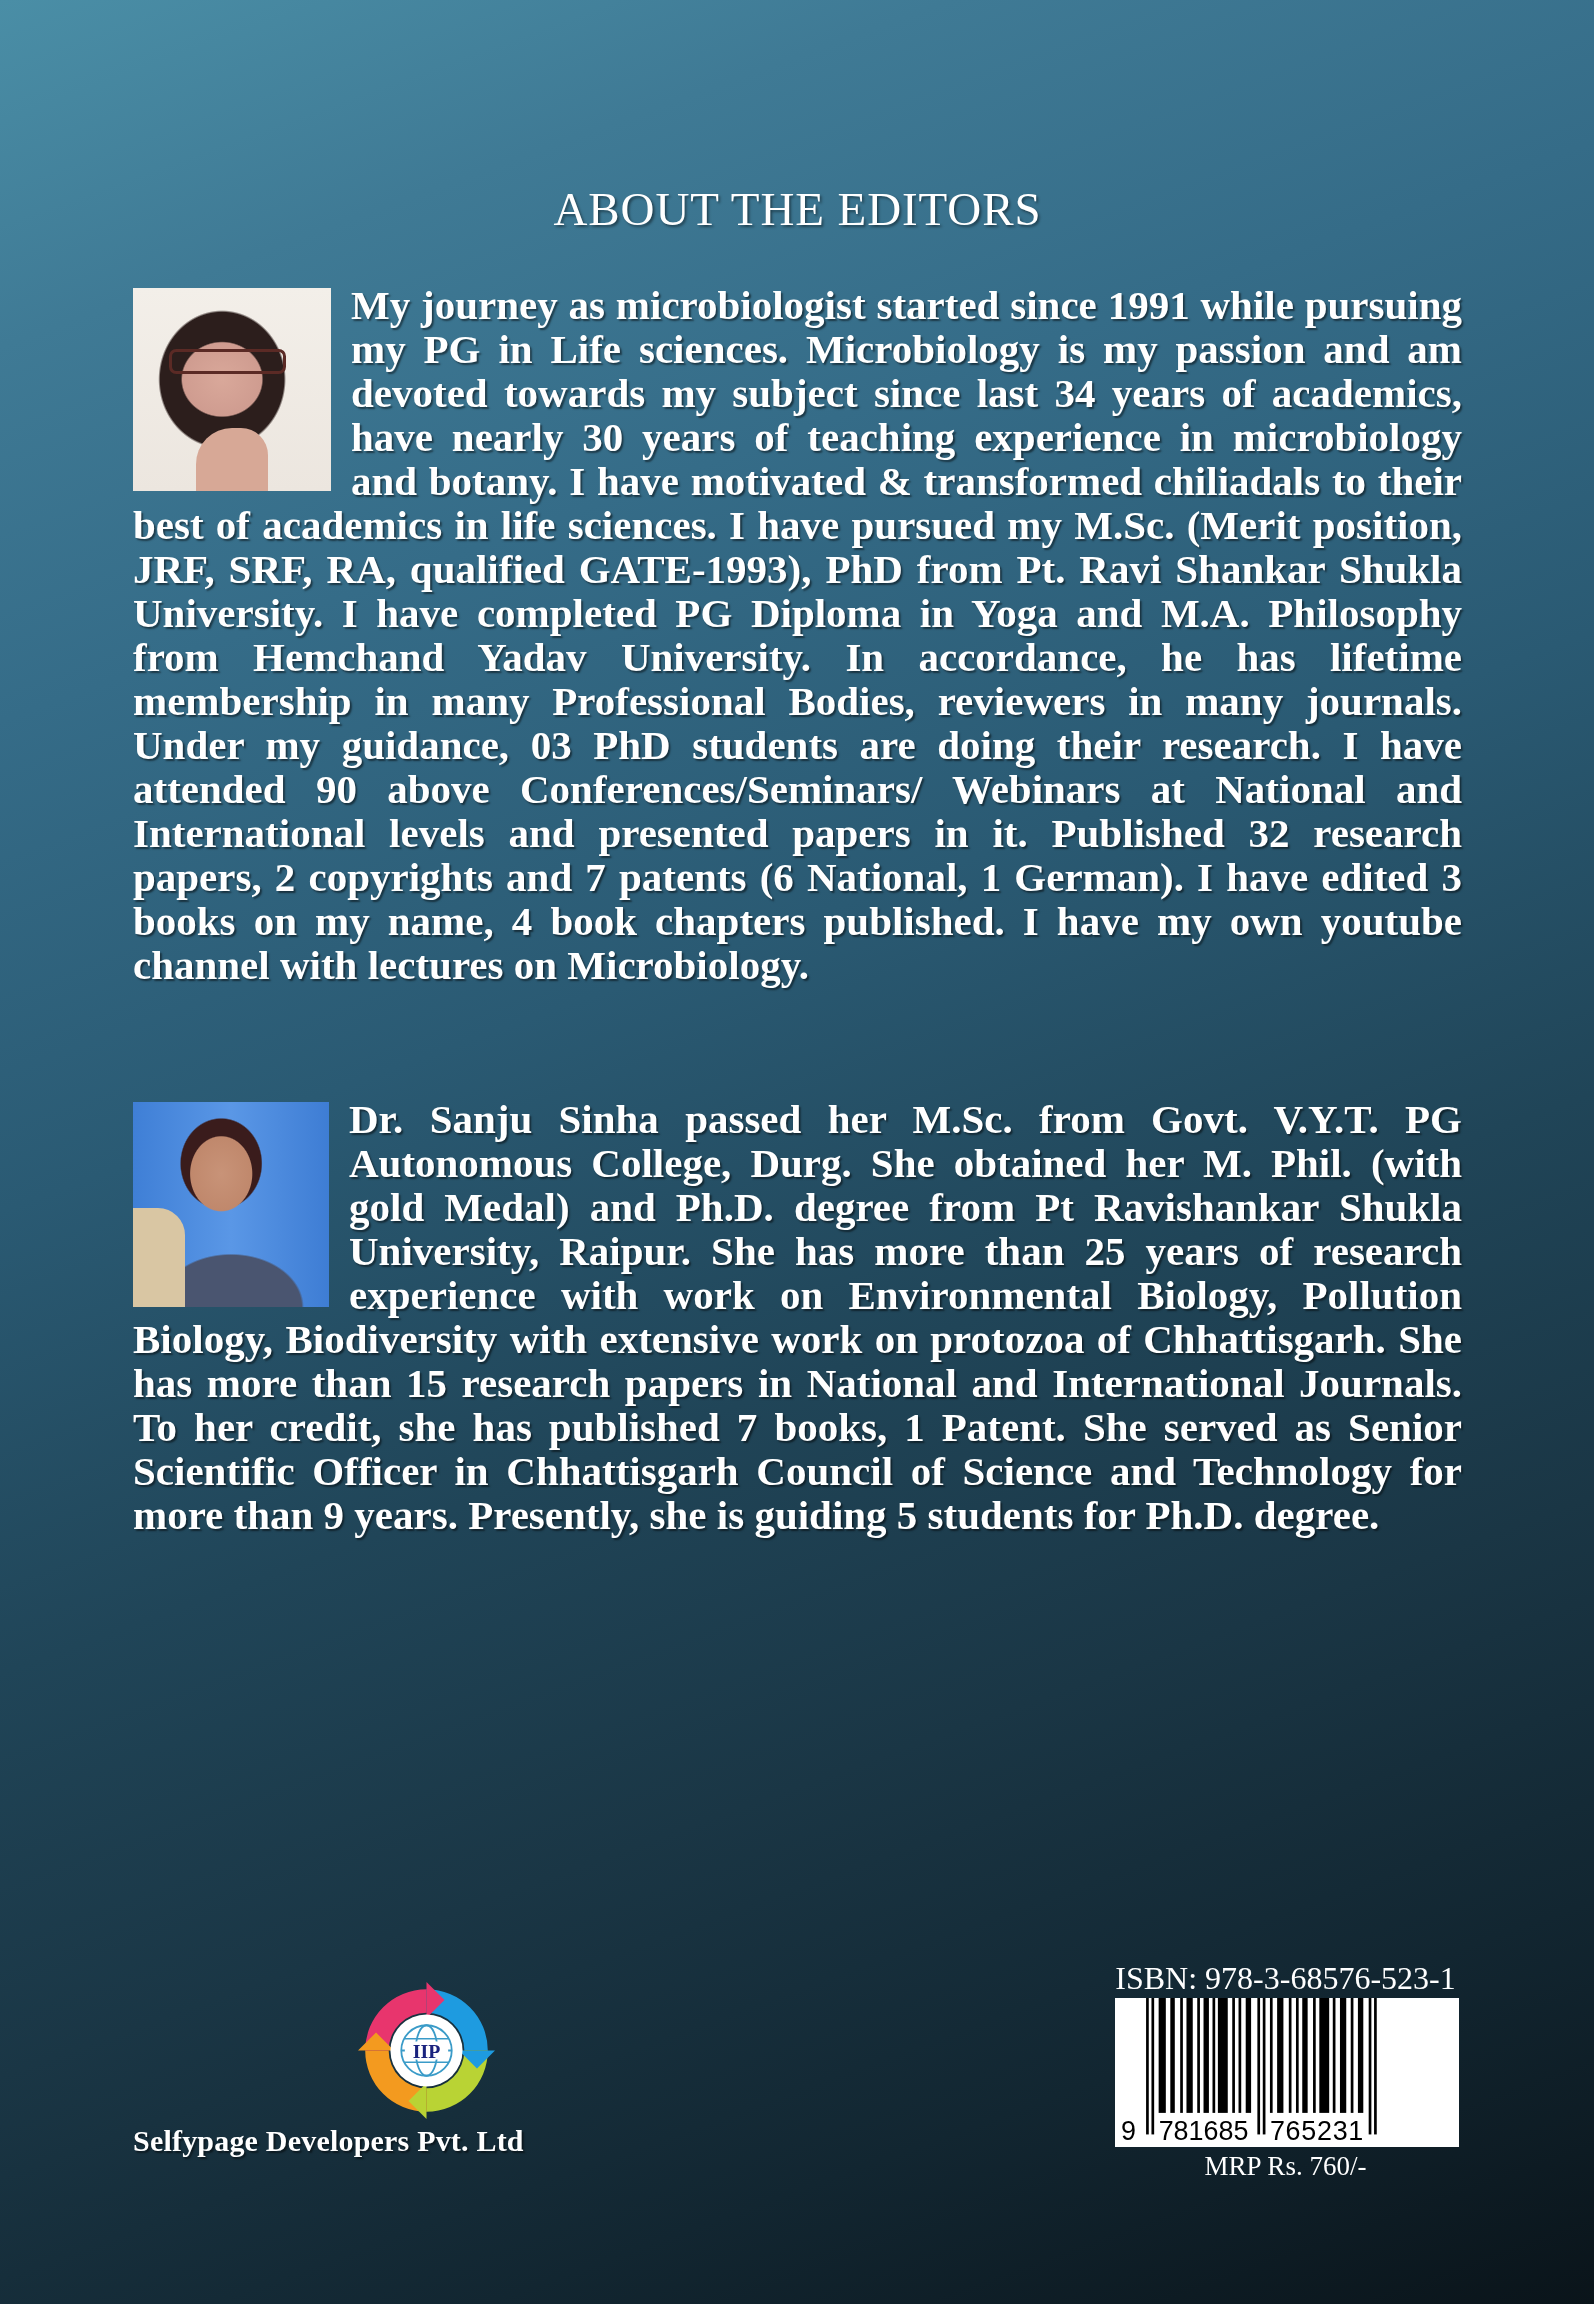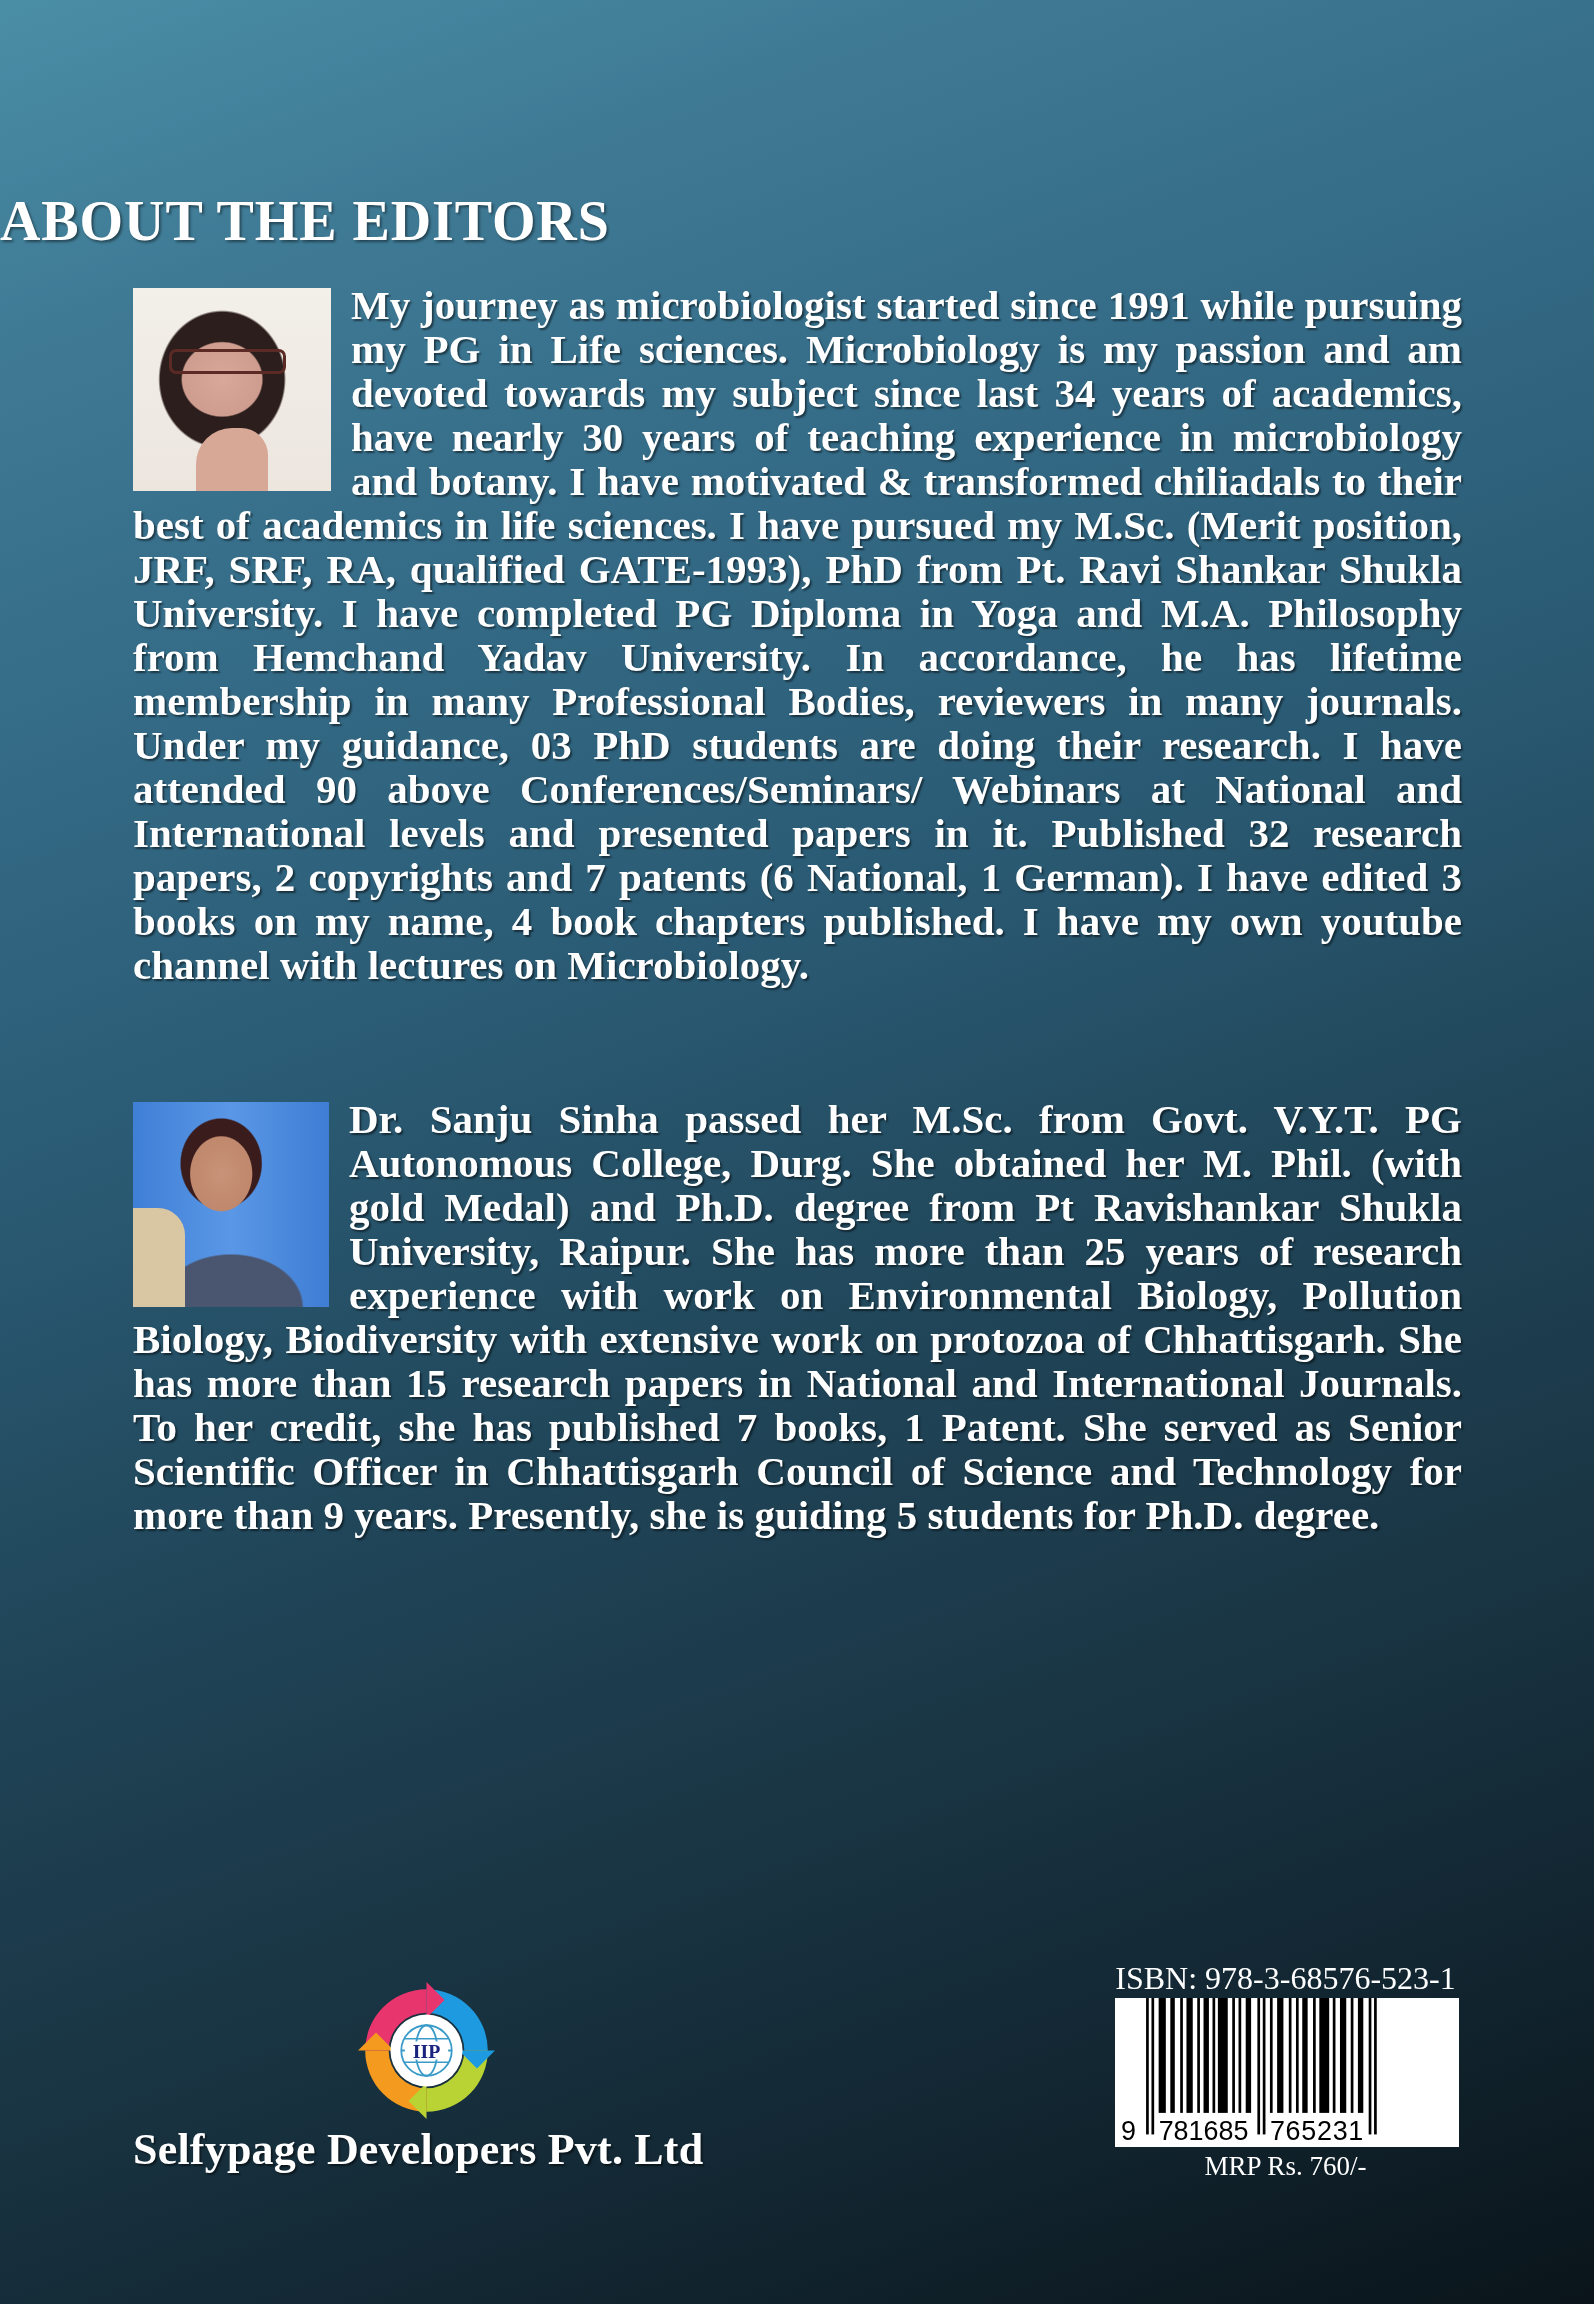--- a/index.html
+++ b/index.html
@@ -9,23 +9,24 @@
       position: relative;
       overflow: hidden;
       font-family: "Liberation Serif", "DejaVu Serif", serif;
       color: #ffffff;
       background: linear-gradient(160deg, #4a8ea6 0%, #3f7a95 12%, #356c88 25%, #2a5a73 42%, #204558 58%, #1a3645 72%, #122631 86%, #0a141a 100%);
     }
     .title {
       position: absolute;
       left: 0; right: 0;
       top: 151px;
-      font-size: 56px;
+      text-align: center;
+      font-size: 47px;
       letter-spacing: 0.9px;
-      font-weight: bold;
+      font-weight: normal;
       text-shadow: 1.8px 1.8px 2.7px rgba(0,0,0,0.45);
     }
     .bio {
       position: absolute;
       left: 133px;
       width: 1329px;
       font-size: 41px;
       line-height: 44px;
       text-align: justify;
       text-shadow: 1.8px 1.8px 1.8px rgba(0,0,0,0.5);
@@ -71,21 +72,21 @@
       position: absolute;
       left: 358px;
       top: 1982px;
       width: 137px;
       height: 137px;
     }
     .publisher {
       position: absolute;
       left: 133px;
       top: 2124px;
-      font-size: 44px;
+      font-size: 30px;
       font-weight: bold;
       text-shadow: 1.8px 1.8px 1.8px rgba(0,0,0,0.5);
       letter-spacing: 0.2px;
     }
     .isbn {
       position: absolute;
       left: 1110px;
       top: 1960px;
       width: 351px;
       text-align: center;

